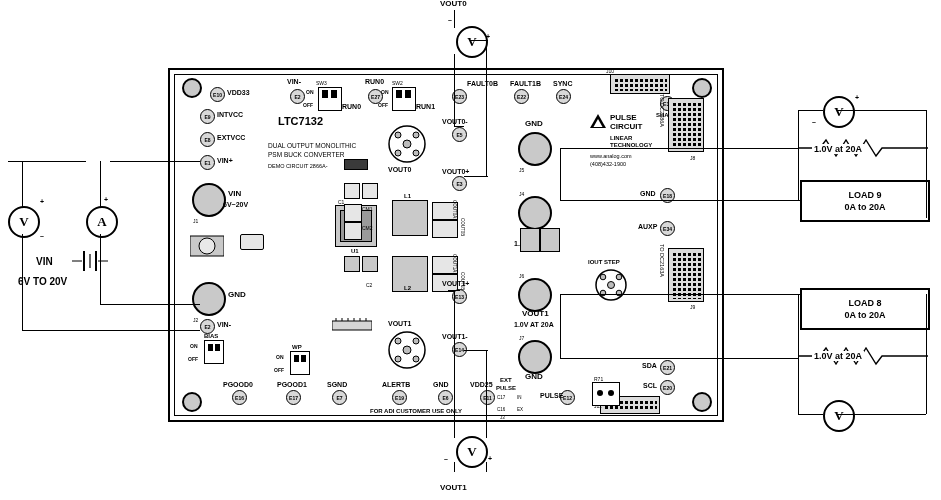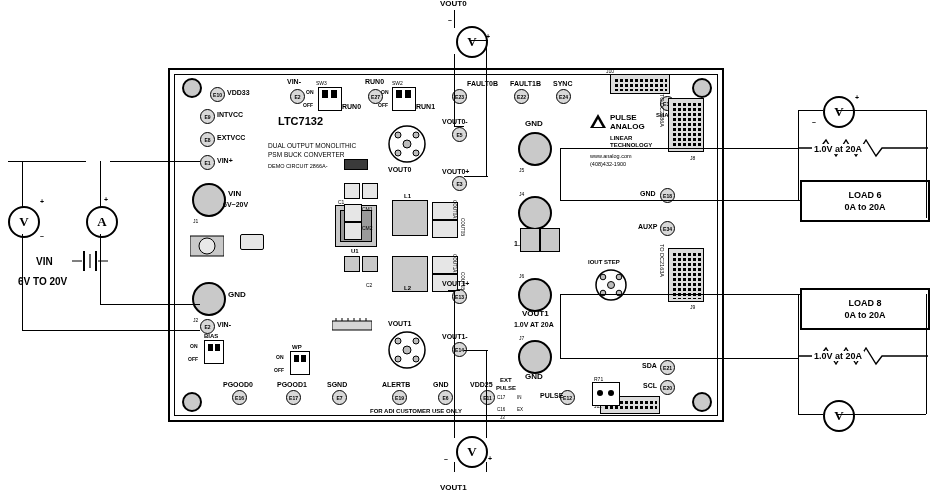--- a/index.html
+++ b/index.html
@@ -80,21 +80,21 @@
     <div class="lbl" style="left:98px;top:72px;font-size:6.5px;">DUAL OUTPUT MONOLITHIC</div>
     <div class="lbl" style="left:98px;top:81px;font-size:6.5px;">PSM BUCK CONVERTER</div>
     <div class="lbl" style="left:98px;top:92px;font-size:5.5px;">DEMO CIRCUIT 2866A-</div>
     <div class="comp dark" style="left:174px;top:89px;width:22px;height:9px;"></div>
 
     <svg class="abs" style="left:420px;top:44px;" width="16" height="14">
       <polygon points="8,0 16,14 0,14" fill="#000"></polygon>
       <polygon points="8,5 12.5,13 3.5,13" fill="#fff"></polygon>
     </svg>
     <div class="logo" style="left:440px;top:44px;">PULSE</div>
-    <div class="logo" style="left:440px;top:53px;">ANALOG</div>
+    <div class="logo" style="left:440px;top:53px;">CIRCUIT</div>
     <div class="lbl b" style="left:440px;top:64px;font-size:6px;">LINEAR</div>
     <div class="lbl b" style="left:440px;top:71px;font-size:6px;">TECHNOLOGY</div>
     <div class="lbl" style="left:420px;top:82px;font-size:5.5px;">www.analog.com</div>
     <div class="lbl" style="left:420px;top:90px;font-size:5.5px;">(408)432-1900</div>
 
     <div class="tp sm" style="left:40px;top:17px;">
         <div class="t">E10</div>
       </div>
     <div class="lbl b" style="left:57px;top:19px;">VDD33</div>
 
@@ -462,21 +462,21 @@
   <div class="lbl b" style="left:812px;top:118px;font-size:7px;">–</div>
 
   <div class="res" style="left:798px;top:136px;">
     <svg width="130" height="24">
       <path d="M0 12 L22 12 L28 4 L38 20 L48 4 L58 20 L68 4 L78 20 L84 12 L130 12" fill="none" stroke="#000" stroke-width="1.4"></path>
     </svg>
   </div>
   <div class="lbl b" style="left:812px;top:144px;font-size:9px;background:#fff;padding:1px 2px;">1.0V at 20A</div>
 
   <div class="loadbox" style="left:800px;top:180px;width:126px;height:38px;">
-    <div>LOAD 6</div>
+    <div>LOAD 9</div>
     <div>0A to 20A</div>
   </div>
 
   <div class="wire wh" style="left:560px;top:200px;width:240px;"></div>
   <div class="wire wv" style="left:798px;top:110px;height:90px;"></div>
   <div class="wire wv" style="left:926px;top:110px;height:108px;"></div>
   <div class="wire wh" style="left:837px;top:110px;width:89px;"></div>
   <div class="wire wh" style="left:798px;top:110px;width:25px;"></div>
   <div class="wire wh" style="left:560px;top:148px;width:238px;"></div>
   <div class="wire wv" style="left:560px;top:148px;height:52px;"></div>

